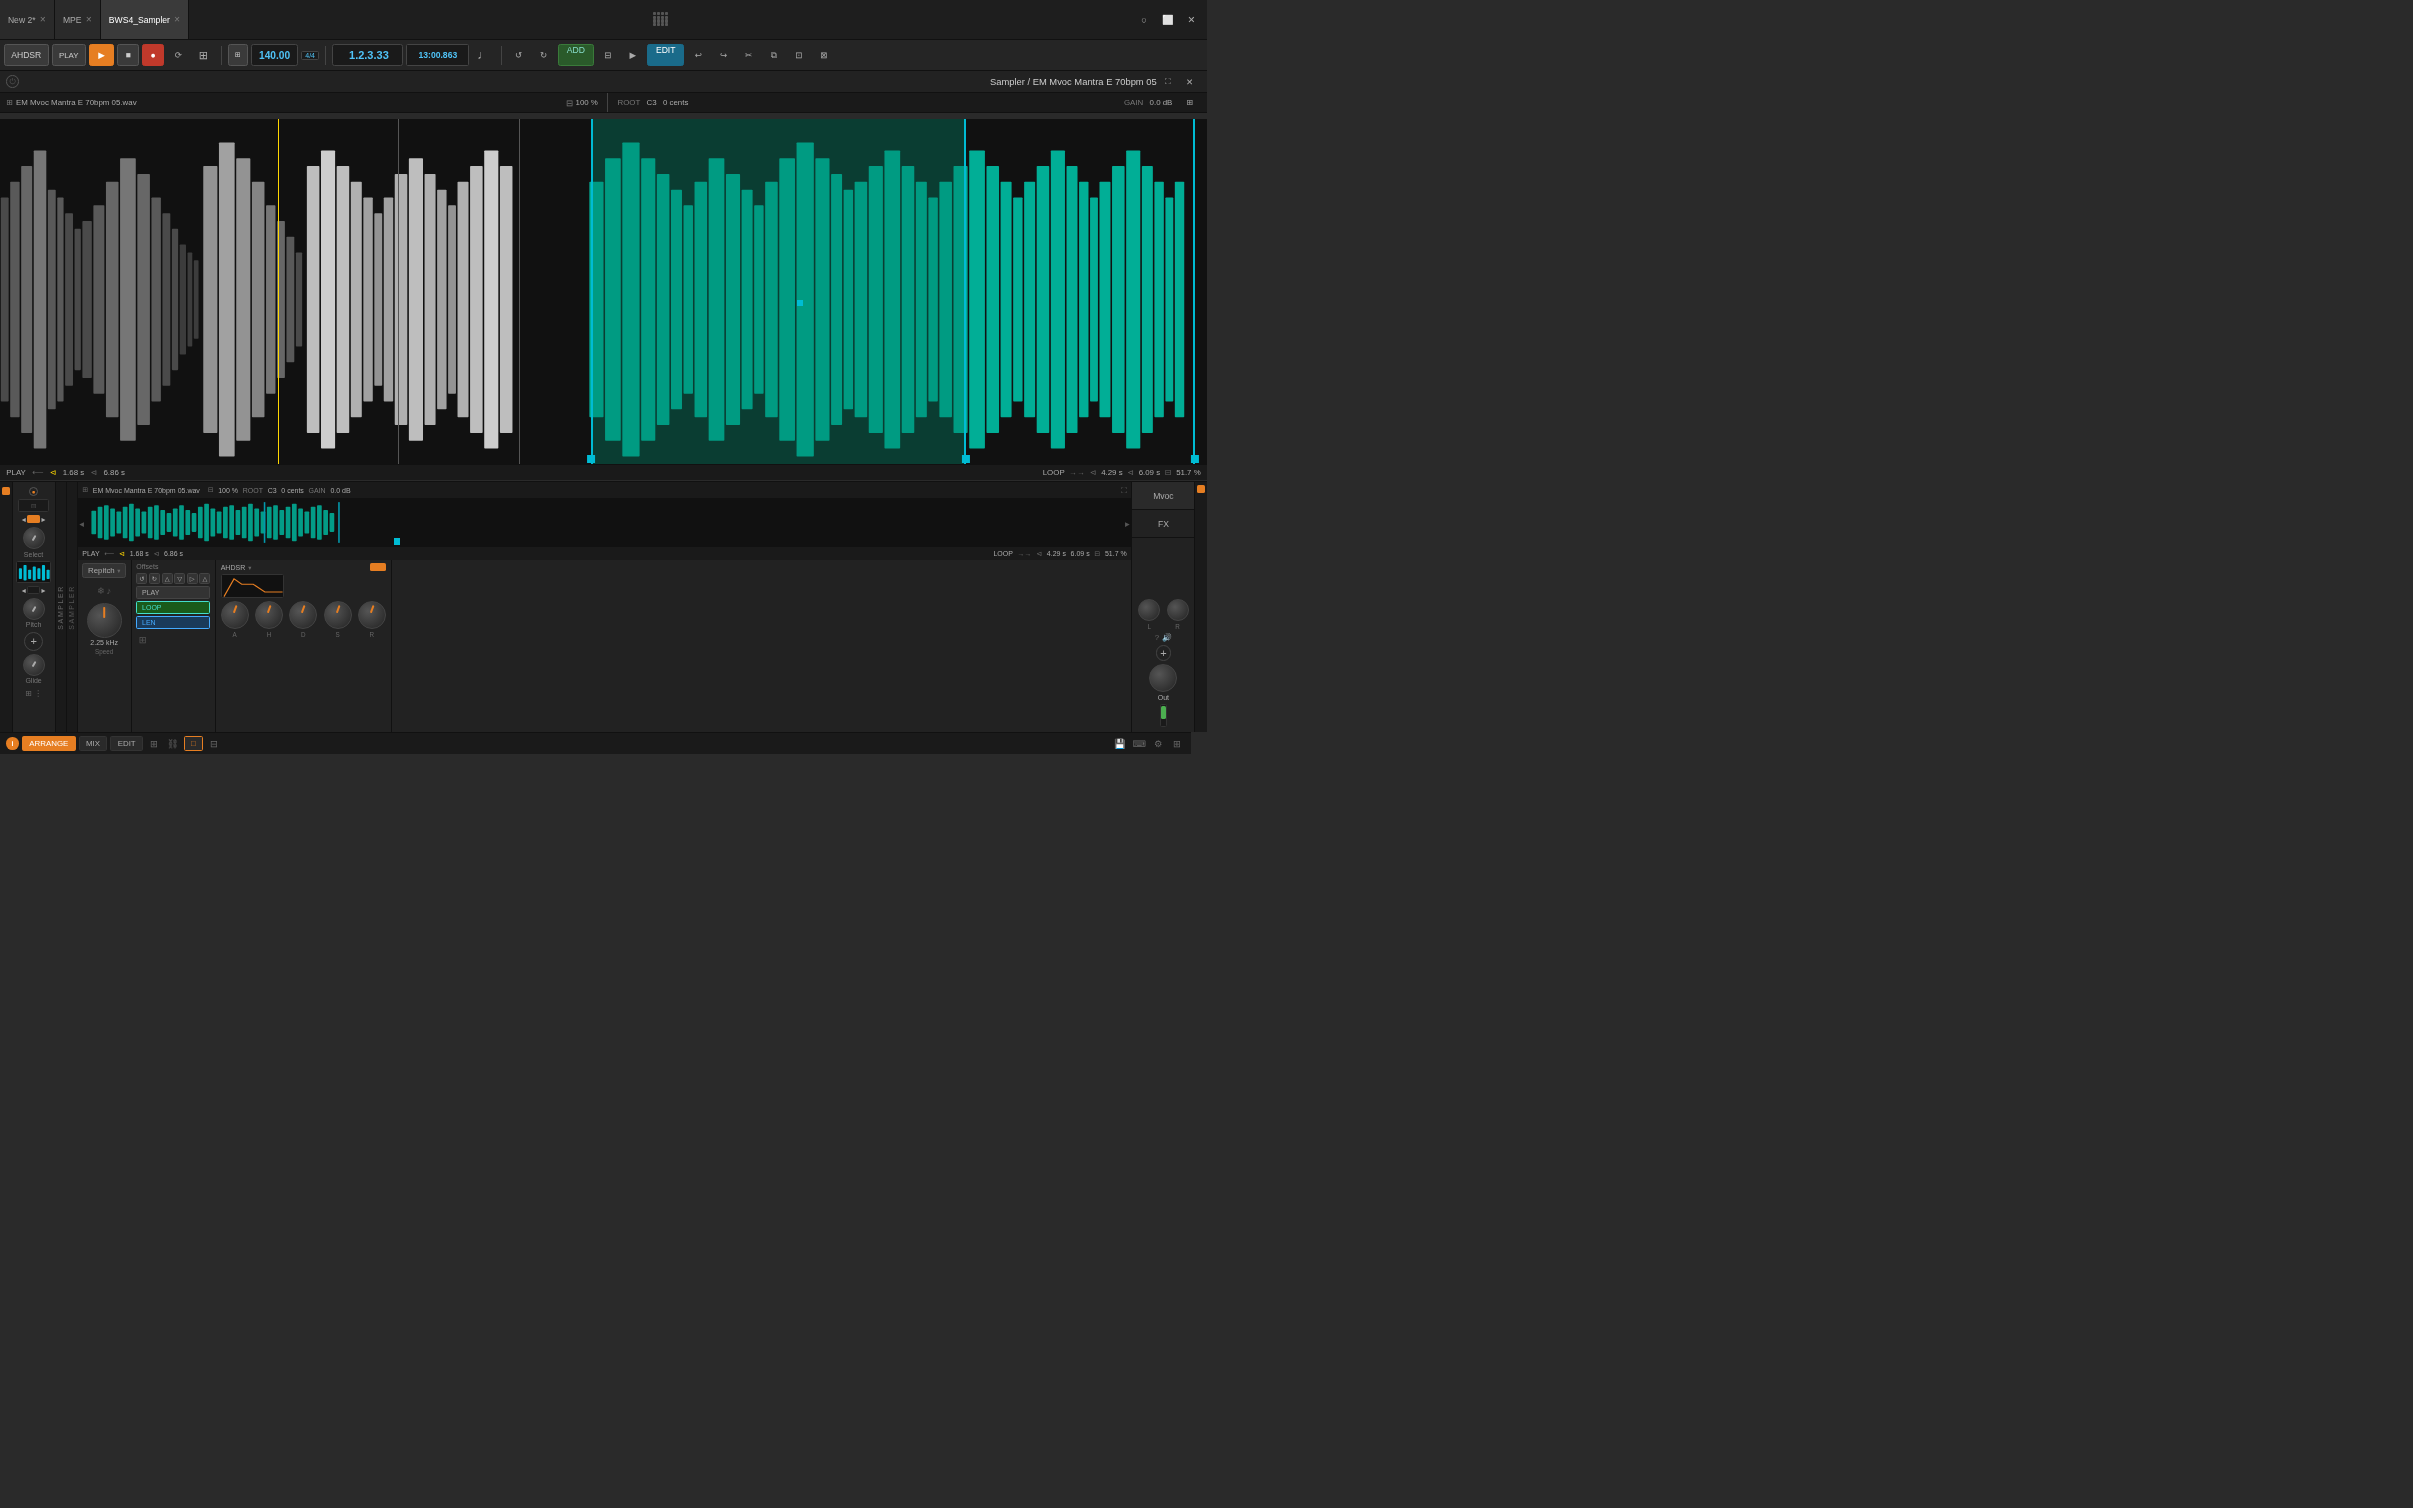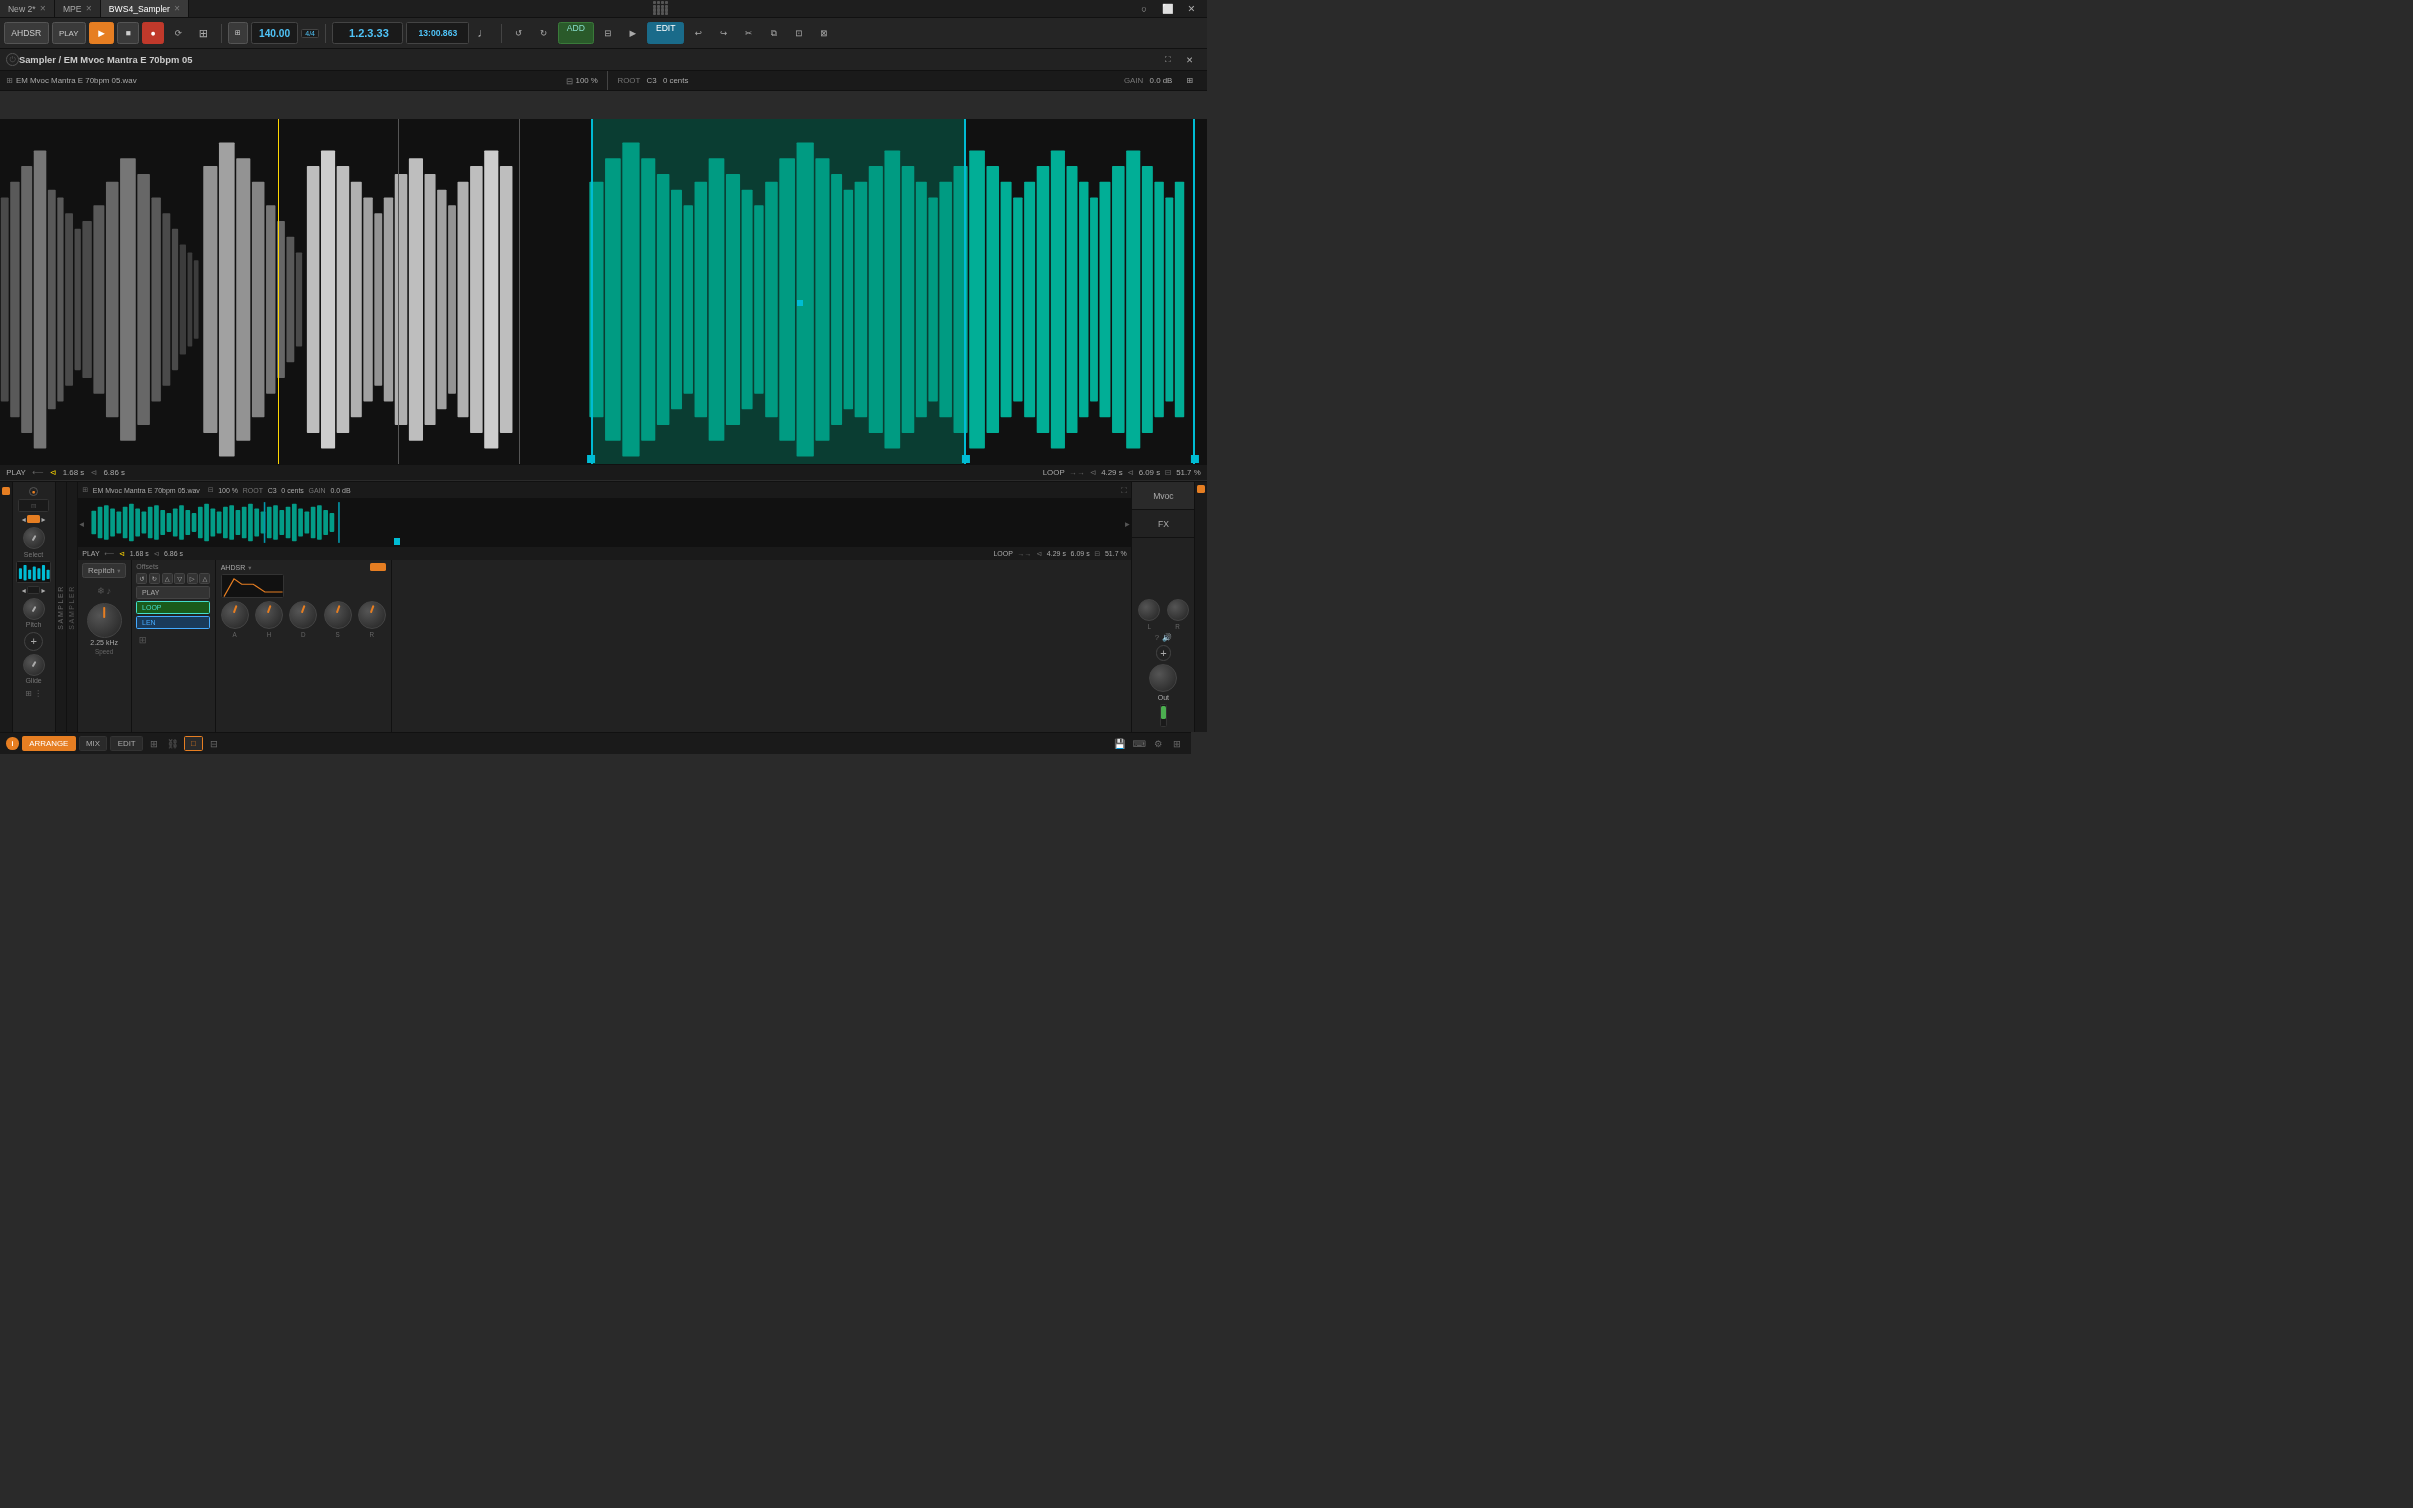--- a/index.html
+++ b/index.html
@@ -9,21 +9,21 @@
       font-family: 'Arial', sans-serif;
       font-size: 8.6px;
       width: 1207px;
       height: 754px;
       overflow: hidden;
       position: relative;
     }
 
     
     .top-bar {
-      height: 18px;
+      height: 40px;
       background: #1e1e1e;
       display: flex;
       align-items: center;
       border-bottom: 0.8px solid #111;
     }
     .tab {
       height: 100%;
       padding: 0 7.9px;
       display: flex;
       align-items: center;
@@ -174,24 +174,23 @@
       border: 1.6px solid #555;
       display: flex;
       align-items: center;
       justify-content: center;
       cursor: pointer;
       color: #555;
       font-size: 7.9px;
     }
     .sampler-title {
       flex: 1;
-      text-align: left;
+      text-align: right;
       color: #ccc;
       font-size: 9.4px;
-      font-weight: bold;
     }
     .sampler-controls-bar {
       height: 20.4px;
       background: #1a1a1a;
       display: flex;
       align-items: center;
       padding: 0 6.3px;
       gap: 6.3px;
       border-bottom: 0.8px solid #111;
     }

